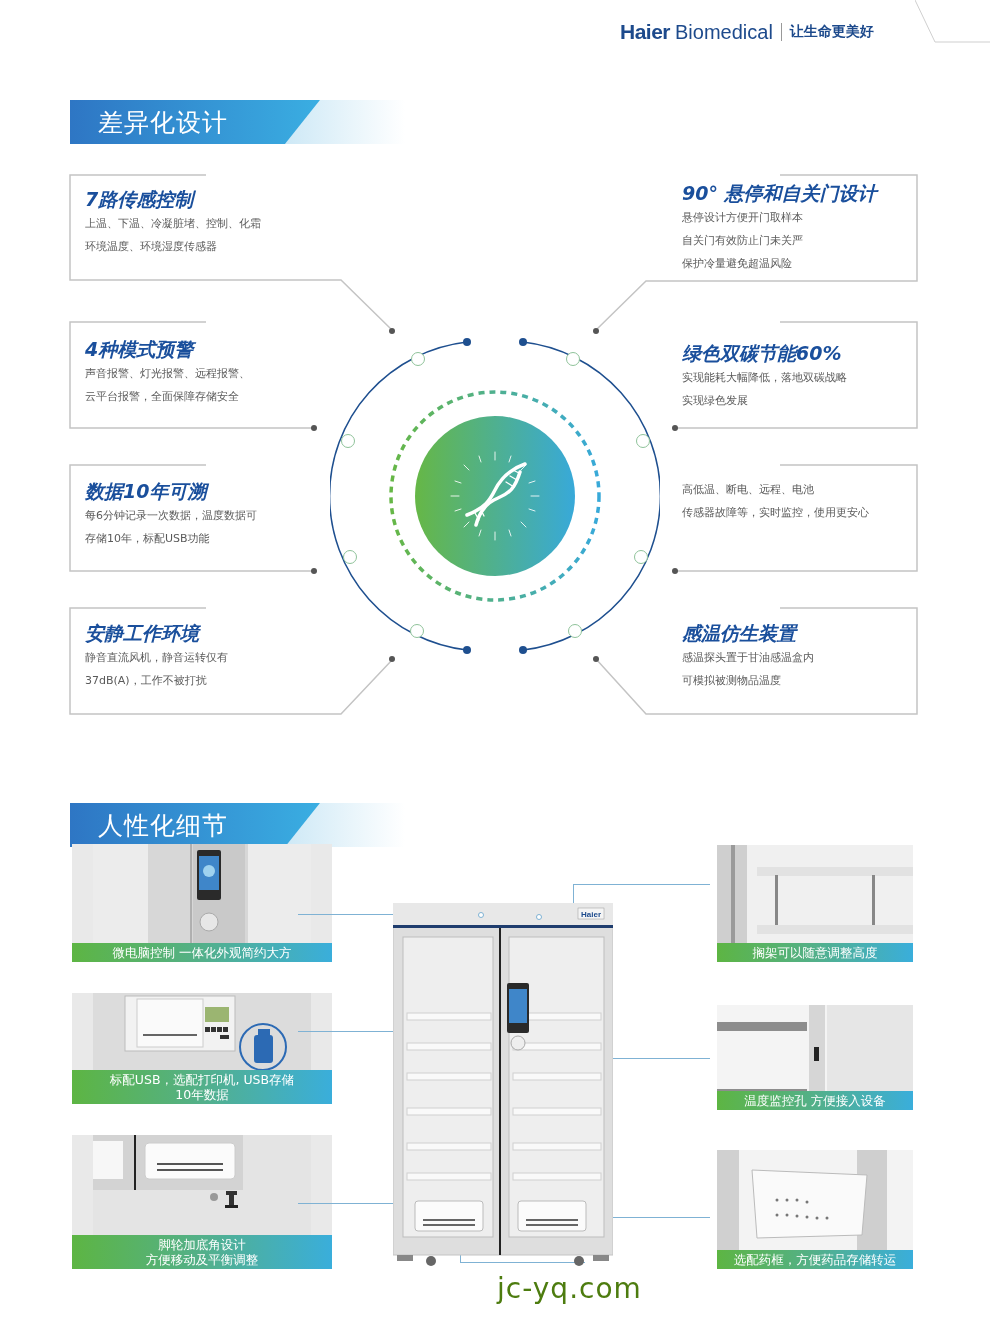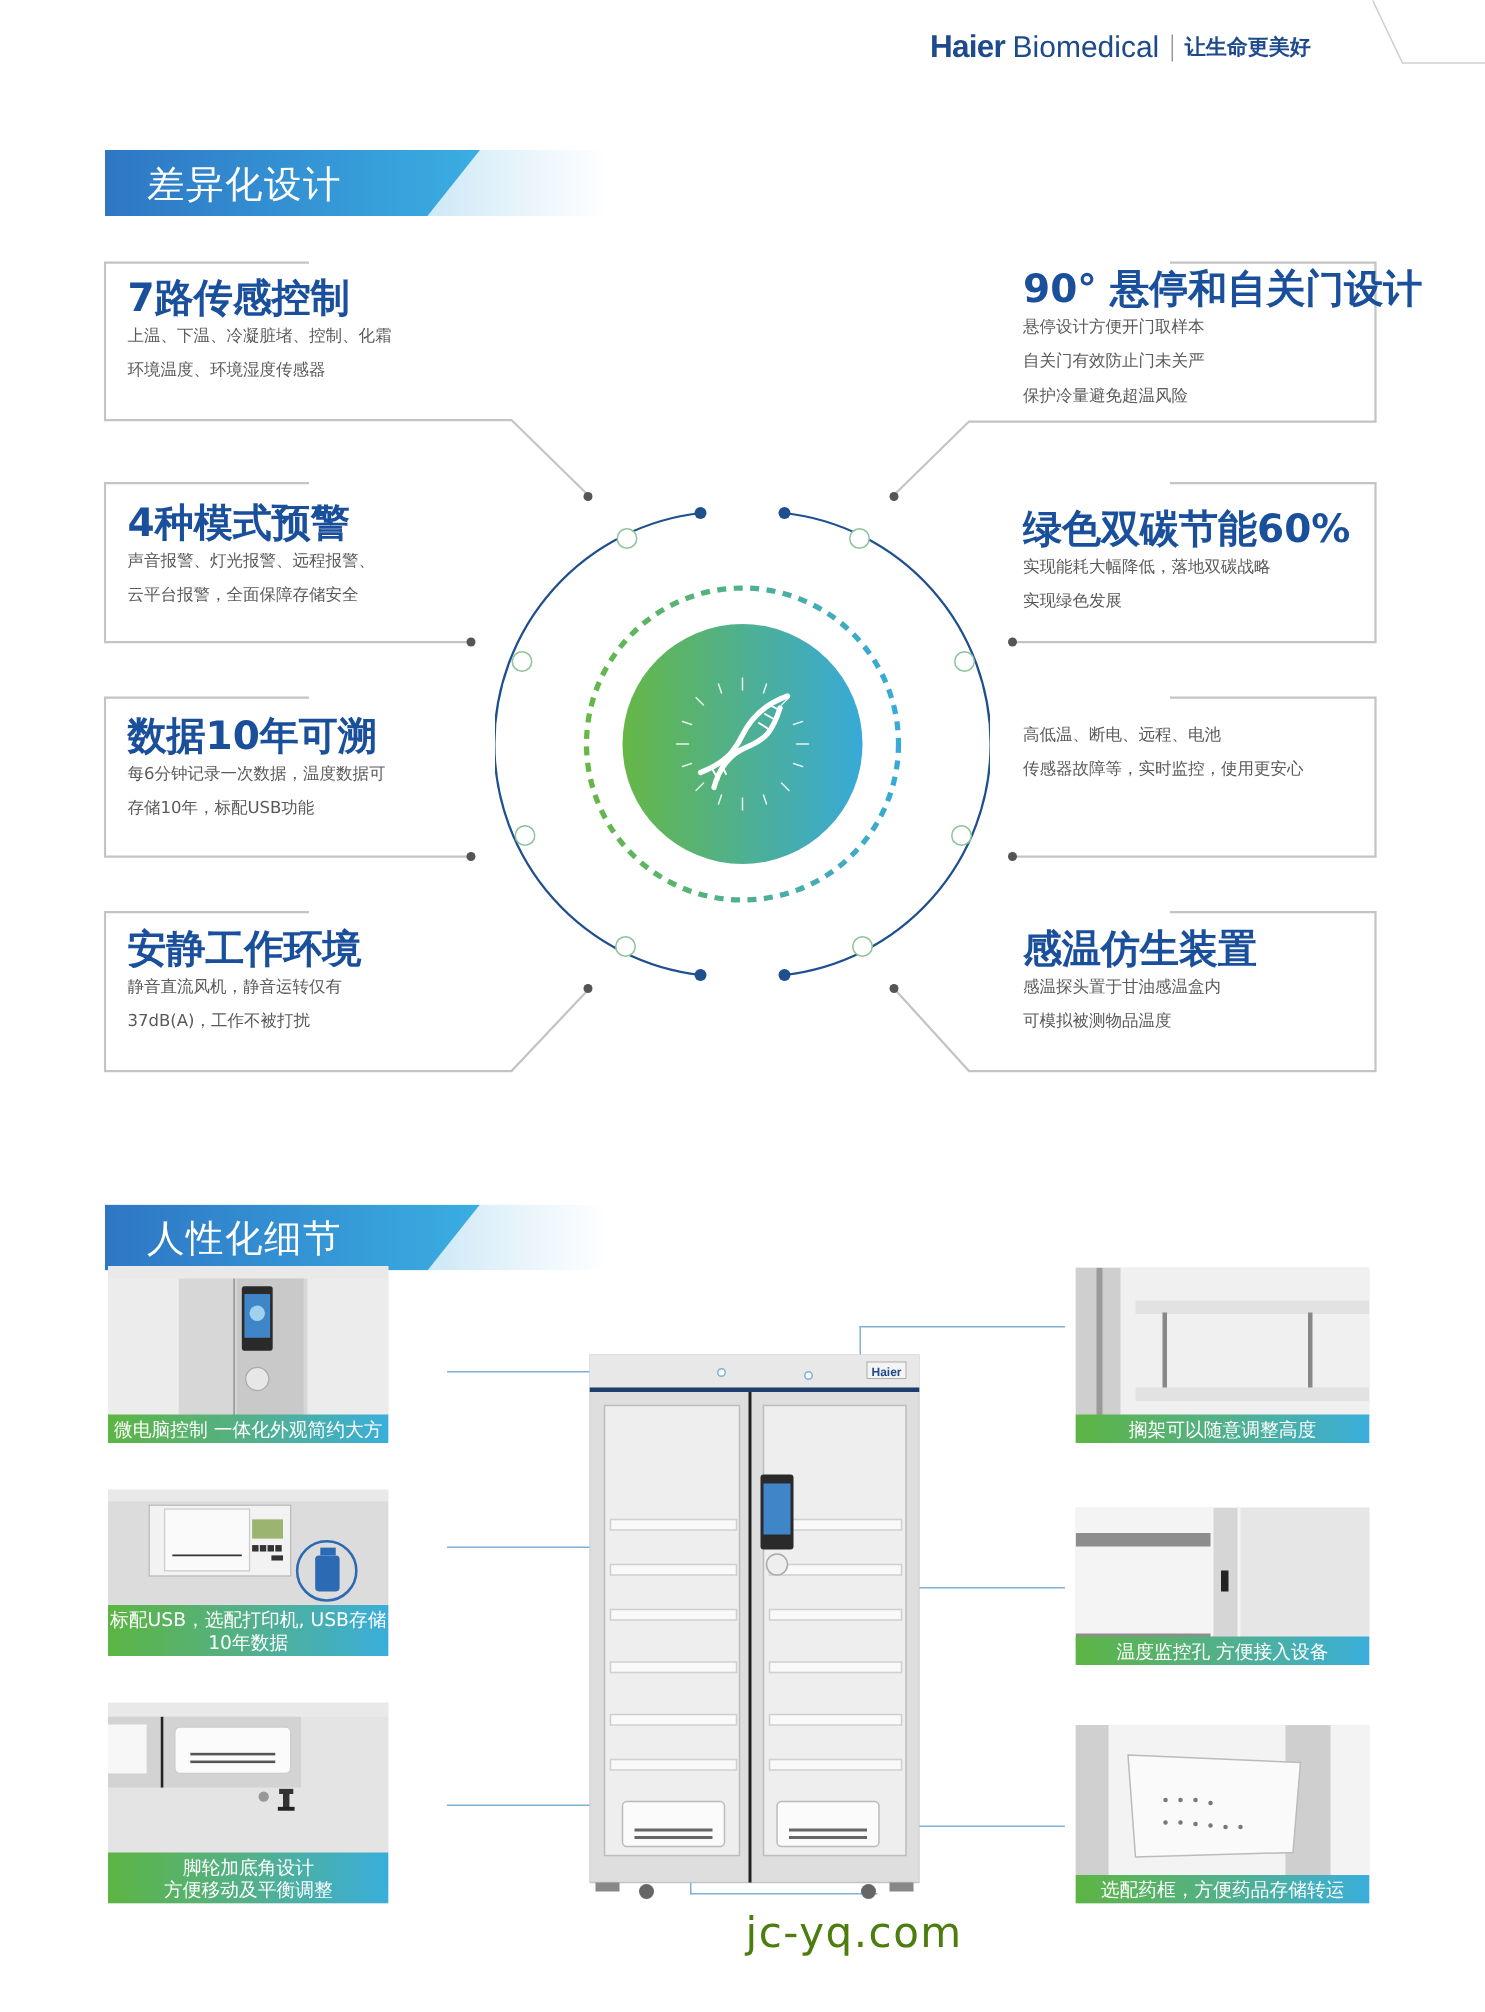--- a/index.html
+++ b/index.html
@@ -17,32 +17,32 @@
   
   .banner { position: absolute; left: 70px; width: 330px; height: 44px; }
   .banner .slash { position: absolute; top: 0; left: 215px; width: 120px; height: 44px;
     background: linear-gradient(90deg, rgba(200,230,245,0.9), rgba(255,255,255,0)); clip-path: polygon(35px 0, 100% 0, 100% 100%, 0 100%); }
   .banner .blue { position: absolute; top: 0; left: 0; width: 250px; height: 44px;
     background: linear-gradient(90deg, #2e76c4, #3aaee2); clip-path: polygon(0 0, 100% 0, 215px 100%, 0 100%); }
   .banner .title { position: absolute; left: 28px; top: 6px; font-size: 25px; color: #fff; letter-spacing: 1px; }
 
   
   .feat { position: absolute; width: 220px; }
-  .feat h3 { font-size: 26px; font-weight: bold; color: #1a4f9c; line-height: 26px; white-space: nowrap; }
+  .feat h3 { font-size: 19px; font-weight: bold; color: #1a4f9c; line-height: 26px; white-space: nowrap; font-style: italic; }
   .feat p { font-size: 11px; color: #5a5a5a; line-height: 23px; white-space: nowrap; }
   .feat.left h3, .feat.left p { text-align: left; }
   .feat.right h3, .feat.right p { text-align: left; }
 
   .dot { position: absolute; width: 6px; height: 6px; border-radius: 50%; background: #555; }
 
   
   .center-svg { position: absolute; left: 330px; top: 330px; width: 330px; height: 330px; }
 
   
-  .thumb { position: absolute; width: 187px; overflow: hidden; background: #e9e9e9; }
+  .thumb { position: absolute; width: 260px; overflow: hidden; background: #e9e9e9; }
   .thumb .img { position: absolute; left: 0; top: 0; width: 100%; }
   .thumb .cap { position: absolute; left: 0; bottom: 0; width: 100%; color: #fff; font-size: 12.5px; text-align: center; line-height: 15px;
     background: linear-gradient(90deg, #5db543 0%, #53b08a 50%, #3aaedb 100%); padding: 2px 0; }
 
   .fridge { position: absolute; left: 393px; top: 903px; width: 220px; height: 365px; }
   .line { position: absolute; background: #7fb2d4; }
   .watermark { position: absolute; left: 497px; top: 1272px; font-family: "DejaVu Sans", sans-serif; font-size: 28px; color: #4d7c0f; letter-spacing: 1px; }
 </style>
 </head>
 <body>

